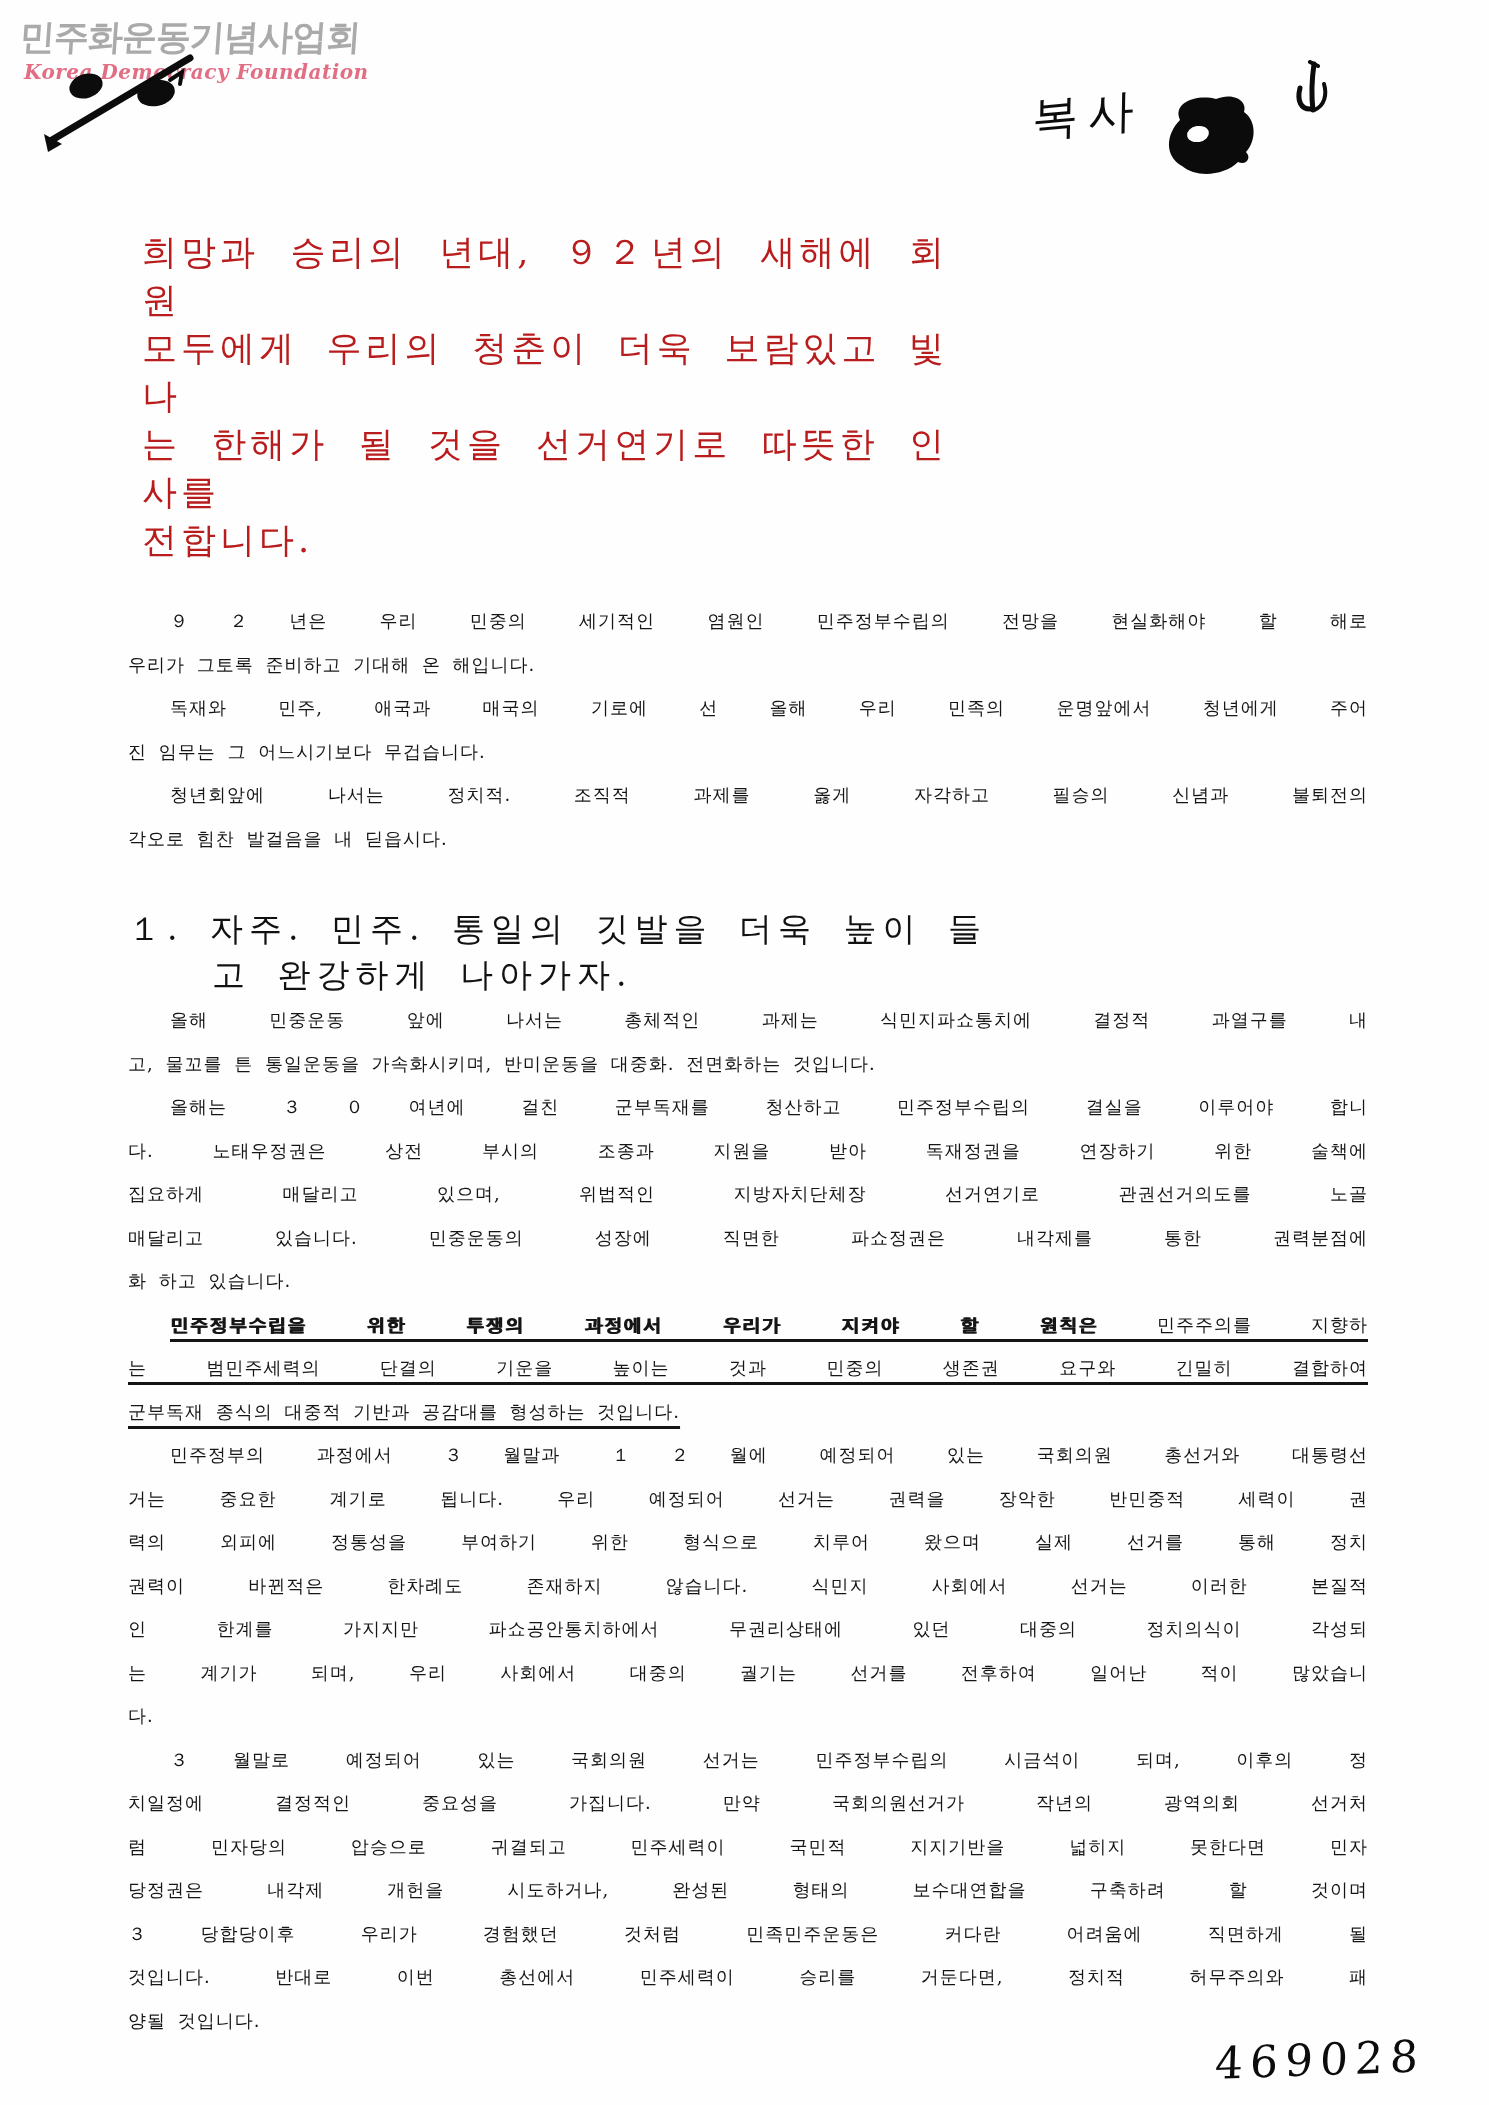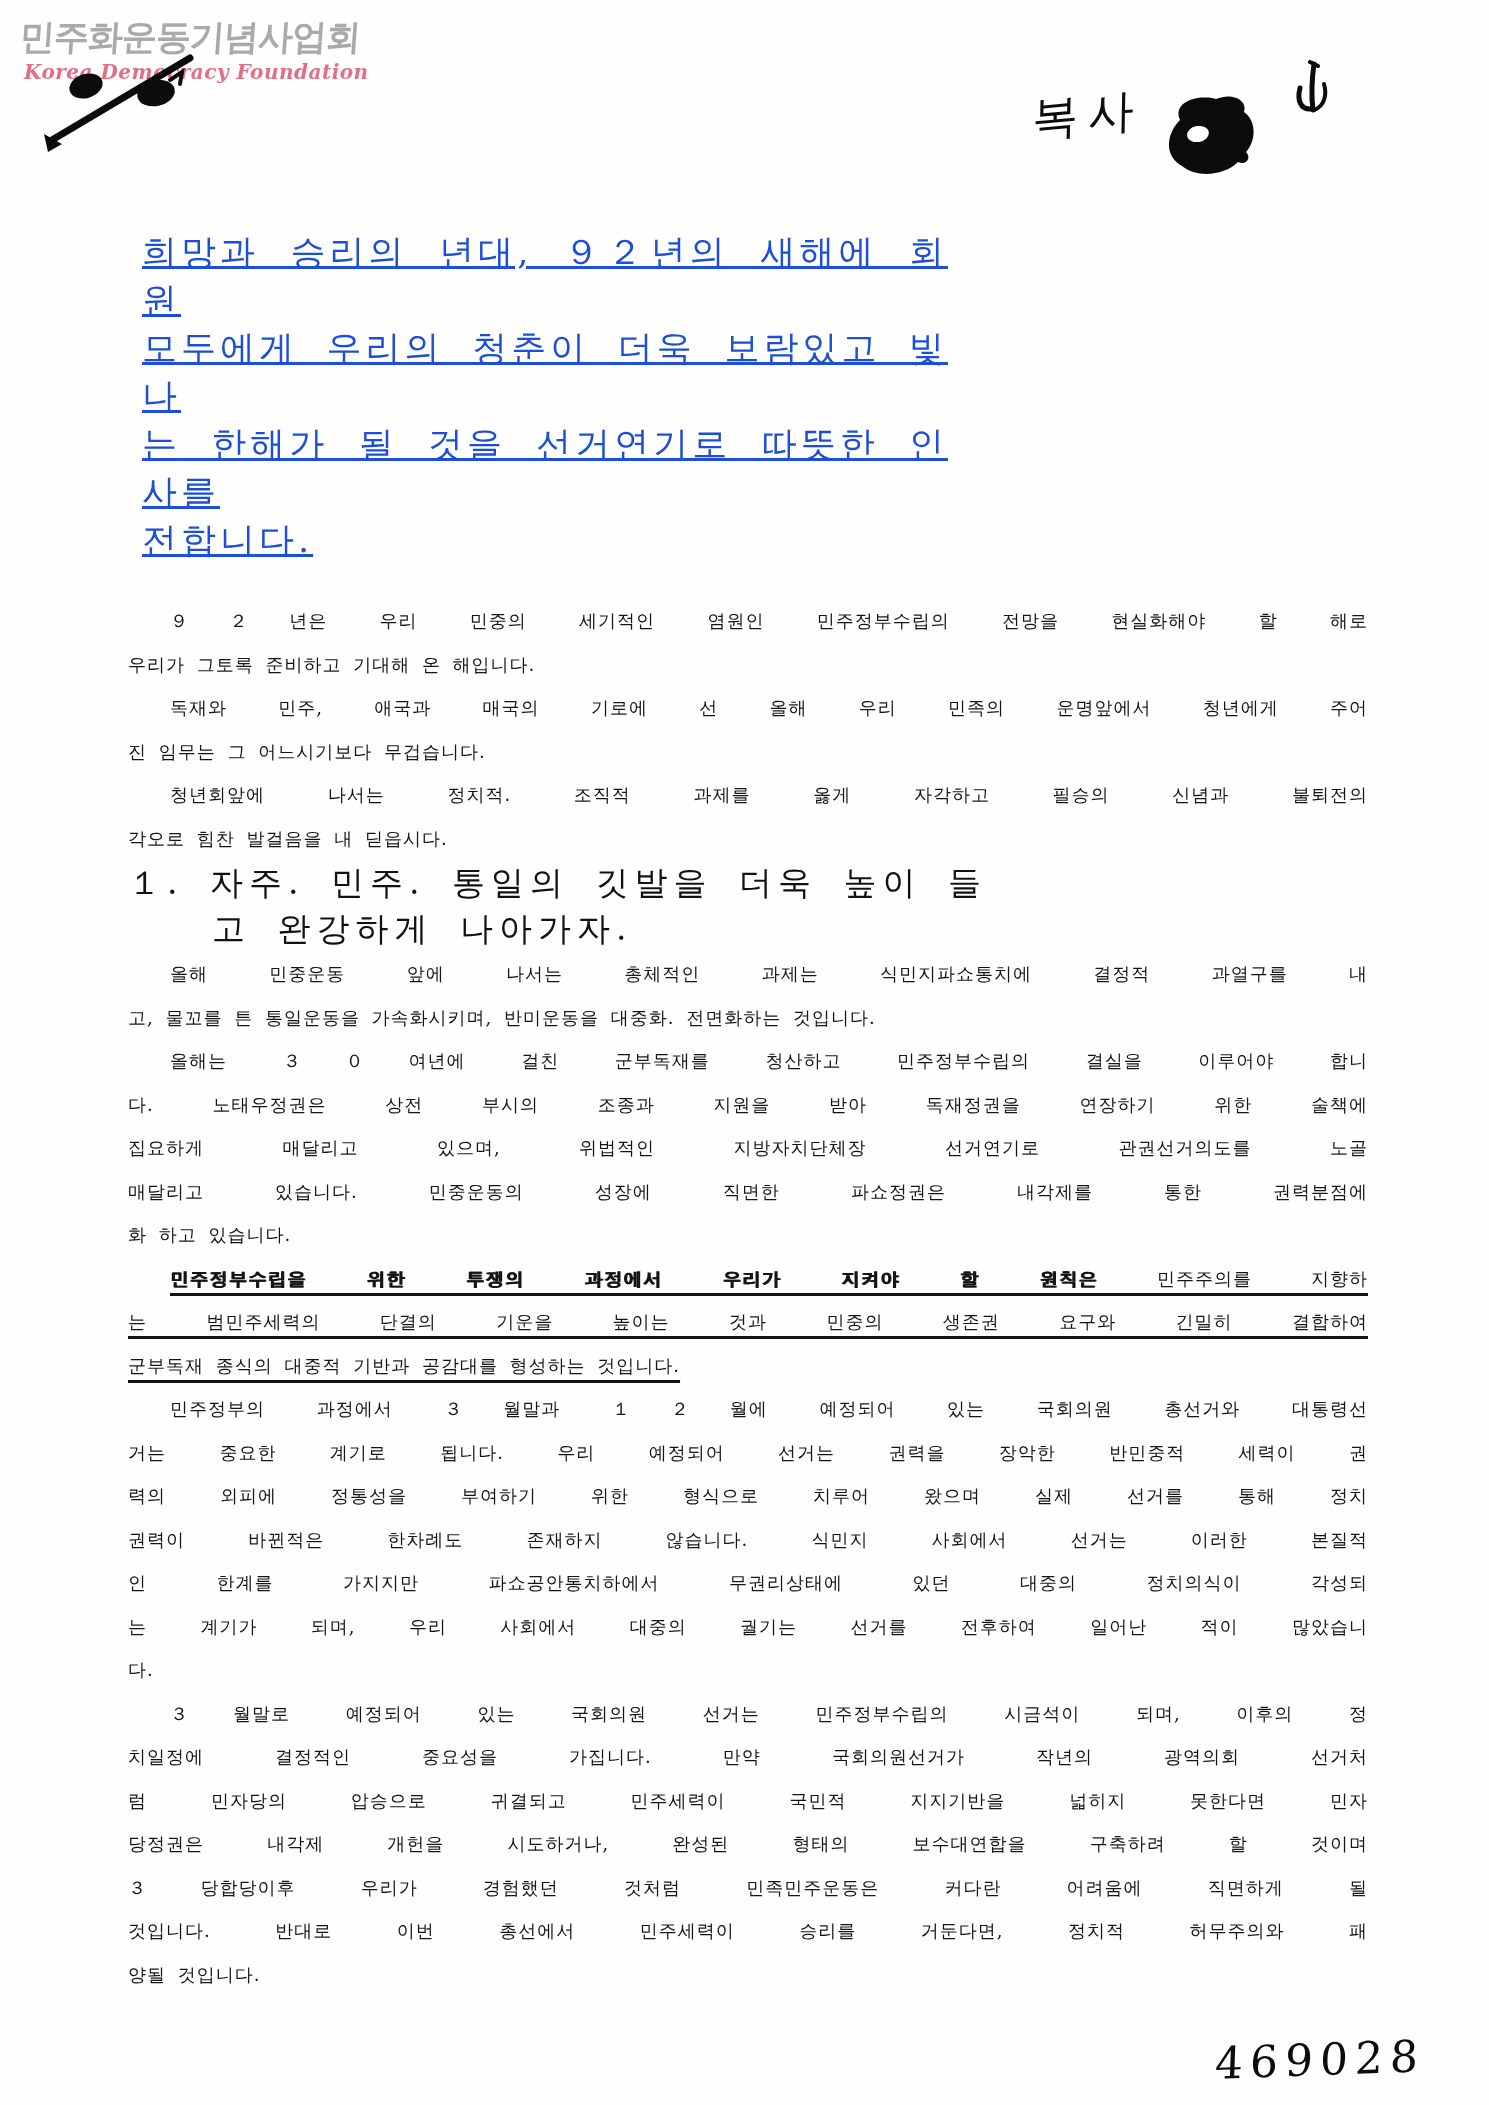--- a/index.html
+++ b/index.html
@@ -42,28 +42,27 @@
 
   
   .col{position:absolute;left:128px;top:228px;width:1240px;}
 
   .heading{width:806px;margin-left:14px;}
   .h-line{
     font-size:35px;line-height:48px;
     letter-spacing:4px;word-spacing:12px;
     white-space:pre-wrap;
     text-align:justify;text-align-last:justify;
-    color:#1d4ed8;
-    text-decoration:underline;
+    color:#b91c1c;
   }
   .h-line.pe{text-align-last:left;}
 
   .block{margin:0;}
   .intro{margin-top:35px;}
-  .sec-heading{width:860px;}
+  .sec-heading{margin-top:46px;width:860px;}
   .sh-line{
     font-size:33px;line-height:46px;
     letter-spacing:6px;word-spacing:10px;
     white-space:pre-wrap;color:#111;
   }
   .sh-line.ind2{margin-left:84px;}
 
   .t-line{
     font-size:18px;line-height:43.5px;
     letter-spacing:1px;word-spacing:5px;

